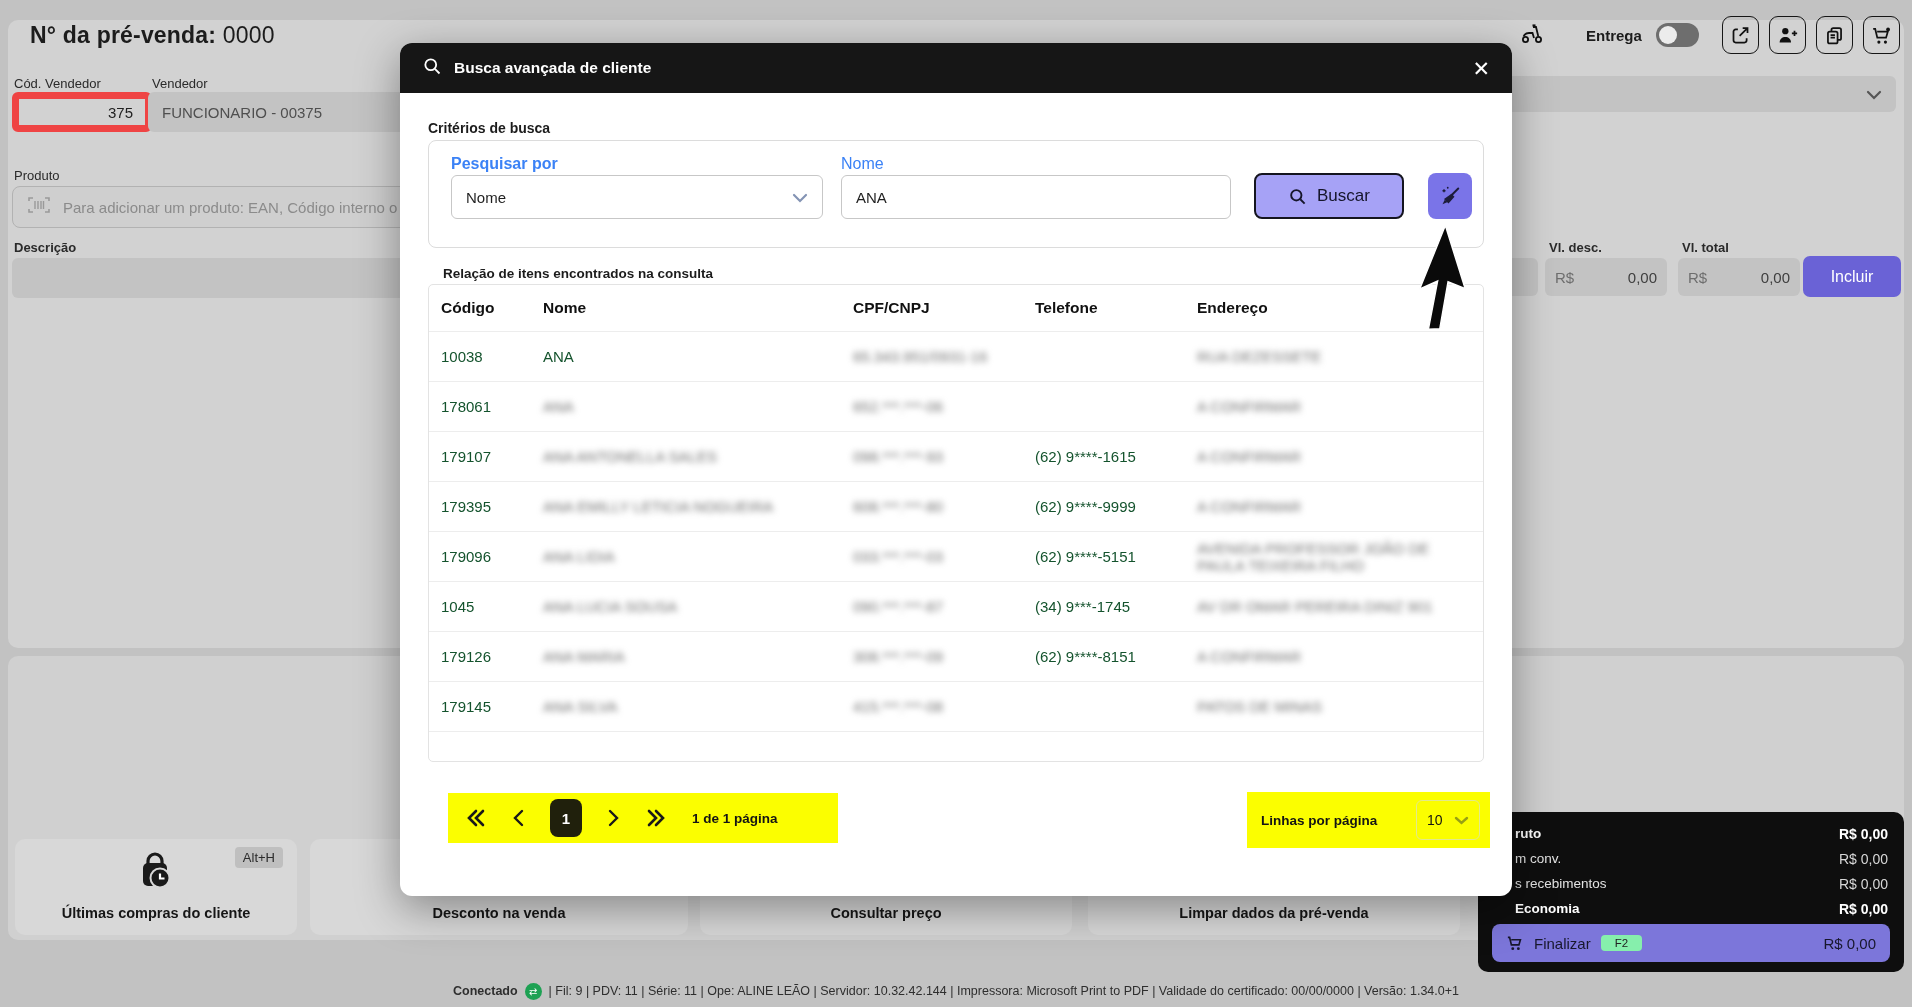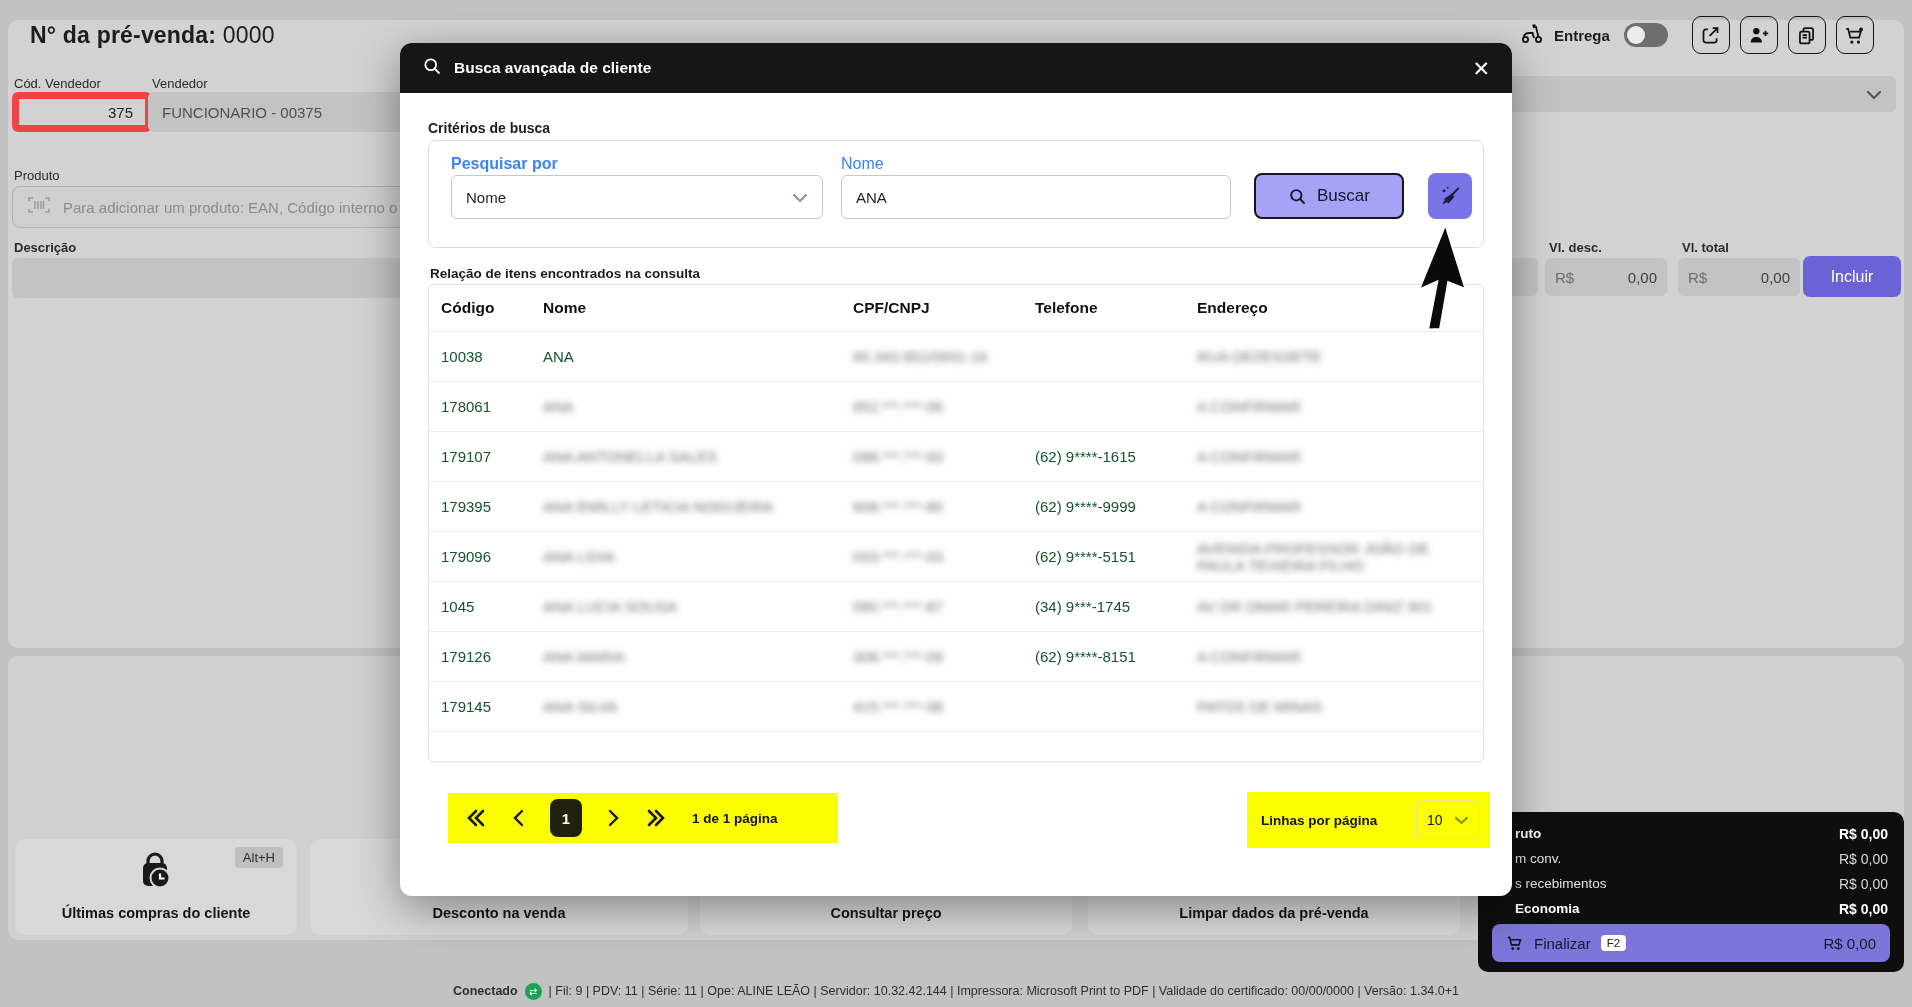--- a/index.html
+++ b/index.html
@@ -16,21 +16,21 @@
   .presale { left:30px; top:22px; font-size:23px; font-weight:bold; letter-spacing:.2px; }
   .presale .num { font-weight:400; }
   .lbl { font-size:13px; color:#2a2a2a; }
   .field { border-radius:6px; background:#c3c3c3; display:flex; align-items:center; font-size:15px; color:#4f4f4f; }
   .seller-code { left:12px; top:92px; width:140px; height:40px; background:#d2d2d2; border:7px solid #ef4444; justify-content:flex-end; padding-right:12px; color:#222; }
   .seller-name { left:148px; top:92px; width:482px; height:40px; padding-left:14px; }
   .cust-select { left:640px; top:76px; width:1256px; height:36px; padding-left:14px; justify-content:flex-end; padding-right:14px; }
 
   
   .topright { left:1520px; top:15px; width:380px; height:40px; display:flex; align-items:center; gap:10px; }
-  .entrega-lbl { font-size:15px; font-weight:bold; }
+  .entrega-lbl { font-size:15px; font-weight:bold;margin-left:32px; }
   .toggle { width:44px; height:24px; background:#6e6e6e; border-radius:12px; position:relative; margin-left:4px; }
   .toggle .knob { position:absolute; left:3px; top:3px; width:18px; height:18px; border-radius:50%; background:#ececec; }
   .iconbtn { width:38px; height:38px; border:1.7px solid #161616; border-radius:9px; display:flex; align-items:center; justify-content:center; background:transparent; }
   .iconbtn svg { display:block; }
   .btn-gap { width:4px; }
 
   
   .product-lbl { left:14px; top:168px; }
   .product-input { left:12px; top:186px; width:1500px; height:42px; background:#cfcfcf; border:1px solid #b2b2b2; border-radius:8px; display:flex; align-items:center; gap:12px; padding-left:14px; }
   .placeholder { font-size:15px; color:#8b8b8b; white-space:nowrap; overflow:hidden; }
@@ -52,42 +52,42 @@
   .card-icon { position:absolute; left:50%; top:12px; transform:translateX(-50%); }
 
   
   .totals { left:1478px; top:812px; width:426px; height:160px; background:#0e0e0e; border-radius:10px; padding:10px 16px 0 0; }
   .trows { display:flex; flex-direction:column; gap:2px; }
   .trow-line { display:flex; justify-content:space-between; height:23px; align-items:center; }
   .trow-line .tl { color:#e3e3e3; font-size:13.5px; padding-left:37px; }
   .trow-line .tv { color:#d7d7d7; font-size:14px; }
   .trow-line.bold .tl, .trow-line.bold .tv { font-weight:bold; color:#fff; }
   .finalize { position:absolute; left:14px; bottom:10px; width:398px; height:38px; background:#7c76da; border-radius:8px; display:flex; align-items:center; padding:0 14px; gap:10px; color:#17172c; font-size:15px;text-align:center; }
-  .f2 { background:#ffffff; border-radius:4px; font-size:11.5px; padding:2px 6px; color:#222; }
+  .f2 { background:#86efac; border-radius:4px; font-size:11.5px; padding:2px 14px; color:#222; }
   .fin-val { margin-left:auto; }
 
   
   .statusbar { left:0; top:975px; width:1912px; height:32px; display:flex; align-items:center; justify-content:center; gap:7px; font-size:12.5px; color:#2e2e2e; }
   .statusbar .conn { font-weight:bold; }
   .cloud { width:17px; height:17px; border-radius:50%; background:#1da153; color:#fff; font-size:10px; display:flex; align-items:center; justify-content:center; }
 
   
   .modal { left:400px; top:43px; width:1112px; height:853px; background:#fff; border-radius:12px; box-shadow:0 12px 44px rgba(0,0,0,.38); }
   .modal-header { position:absolute; left:0; top:0; width:100%; height:50px; background:#161616; border-radius:12px 12px 0 0; display:flex; align-items:center; padding:0 22px; gap:12px; }
   .modal-title { color:#fff; font-weight:bold; font-size:15.5px; }
   .modal-close { margin-left:auto; color:#fff; font-size:21px; line-height:1; cursor:default; }
   .crit-title { position:absolute; left:28px; top:77px; font-weight:bold; font-size:14px; }
   .crit-box { position:absolute; left:28px; top:97px; width:1056px; height:108px; border:1px solid #dcdcdc; border-radius:8px; }
   .crit-box .flabel { position:absolute; font-size:16px; color:#3b82f6; }
   .input-like { position:absolute; height:44px; border:1px solid #c7c7c7; border-radius:6px; background:#fff; display:flex; align-items:center; padding:0 14px; font-size:15px; color:#1f1f1f; }
   .searchby { left:22px; top:34px; width:372px; justify-content:space-between; }
   .nameinput { left:412px; top:34px; width:390px; }
   .buscar { position:absolute; left:825px; top:32px; width:150px; height:46px; background:#a6a2f6; border:2px solid #15151f; border-radius:8px; display:flex; align-items:center; justify-content:center; gap:10px; font-size:17px; color:#15152a; }
   .broom { position:absolute; left:999px; top:32px; width:44px; height:46px; background:#7a74e8; border-radius:8px; display:flex; align-items:center; justify-content:center; }
-  .results-title { position:absolute; left:30px; top:223px; font-weight:bold; font-size:13.5px; }
+  .results-title { position:absolute; left:43px; top:223px; font-weight:bold; font-size:13.5px; }
   .rtable { position:absolute; left:28px; top:241px; width:1056px; border:1px solid #e3e3e3; border-radius:5px; background:#fff; }
   .thead, .trow { display:grid; grid-template-columns:102px 310px 182px 162px 1fr; align-items:center; }
   .thead { height:46px; }
   .thead .tcell { font-weight:bold; font-size:15.5px; color:#111; }
   .trow { min-height:50px; border-top:1px solid #ededed; }
   .tcell { padding:6px 12px; font-size:15px; color:#14532d; }
   .blur { filter:blur(3.4px); color:#6f6f6f; }
   .empty-row { height:30px; border-top:1px solid #ededed; }
   .pag-left { position:absolute; left:48px; top:750px; width:390px; height:50px; background:#fbfe00; display:flex; align-items:center; gap:26px; padding:0 18px; }
   .pag-chev { display:flex; align-items:center; }

